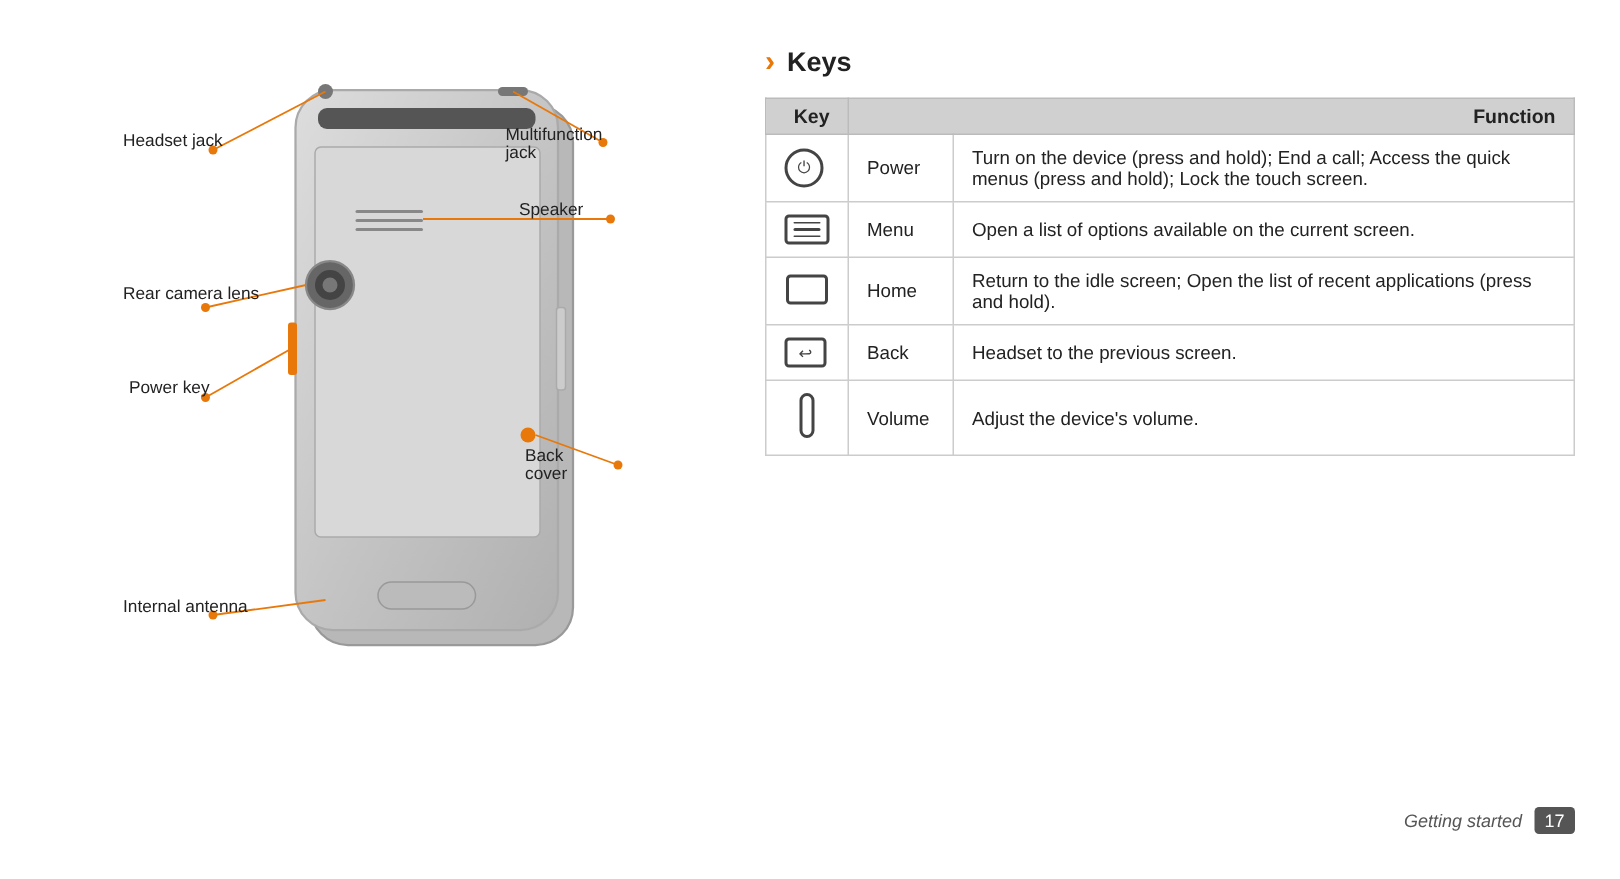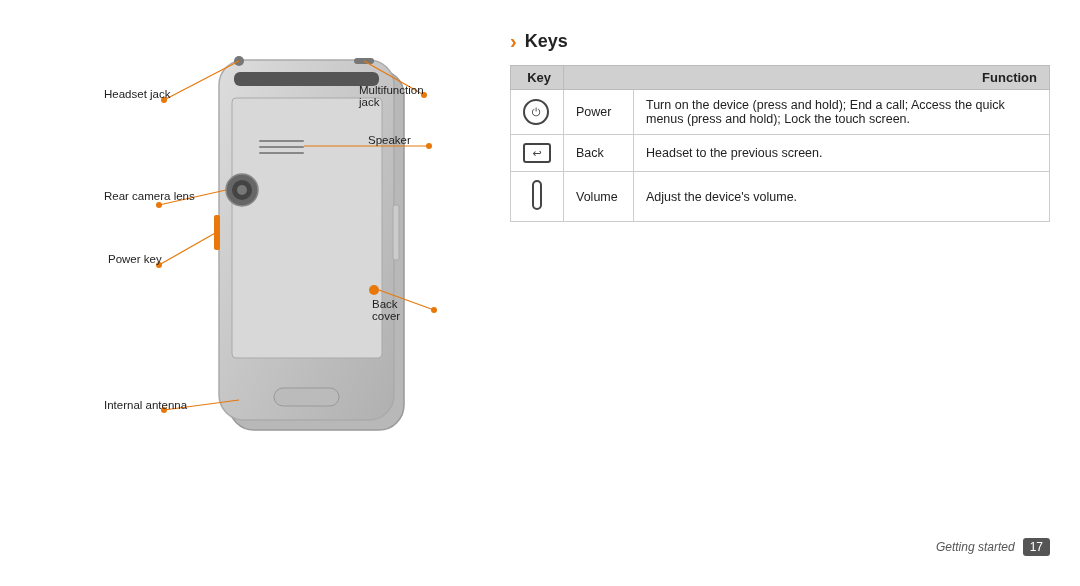--- a/index.html
+++ b/index.html
@@ -177,21 +177,21 @@
       font-weight: normal;
       padding: 2px 7px;
       border-radius: 3px;
     }
 
     
     .device-container {
       position: relative;
       width: 200px;
       height: 400px;
-      margin: 20px 0 0 74px;
+      margin: 20px 0 0 52px;
     }
 
   </style>
 </head>
 <body>
 
 <div class="page">
 
   <div class="device-section">
     <div class="device-container">
@@ -291,21 +291,39 @@
       <tbody>
 
         <tr>
           <td class="icon-cell">
             <div class="icon-power key-icon">⏻</div>
           </td>
           <td class="key-name">Power</td>
           <td>Turn on the device (press and hold); End a call; Access the quick menus (press and hold); Lock the touch screen.</td>
         </tr>
 
-
+        <tr>
+          <td class="icon-cell">
+            <div class="icon-menu key-icon">
+              <div class="icon-menu-line"></div>
+              <div class="icon-menu-line"></div>
+              <div class="icon-menu-line"></div>
+            </div>
+          </td>
+          <td class="key-name">Menu</td>
+          <td>Open a list of options available on the current screen.</td>
+        </tr>
+
+        <tr>
+          <td class="icon-cell">
+            <div class="icon-home key-icon"></div>
+          </td>
+          <td class="key-name">Home</td>
+          <td>Return to the idle screen; Open the list of recent applications (press and hold).</td>
+        </tr>
 
         <tr>
           <td class="icon-cell">
             <div class="icon-back key-icon">↩</div>
           </td>
           <td class="key-name">Back</td>
           <td>Headset to the previous screen.</td>
         </tr>
 
         <tr>

